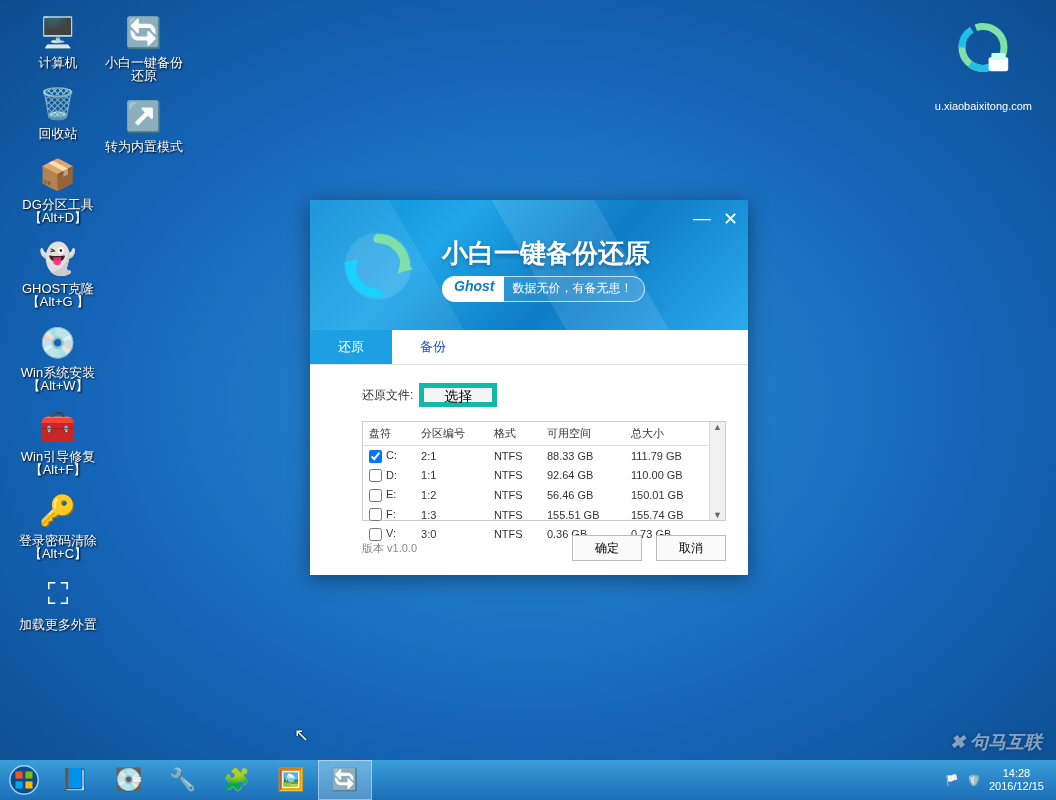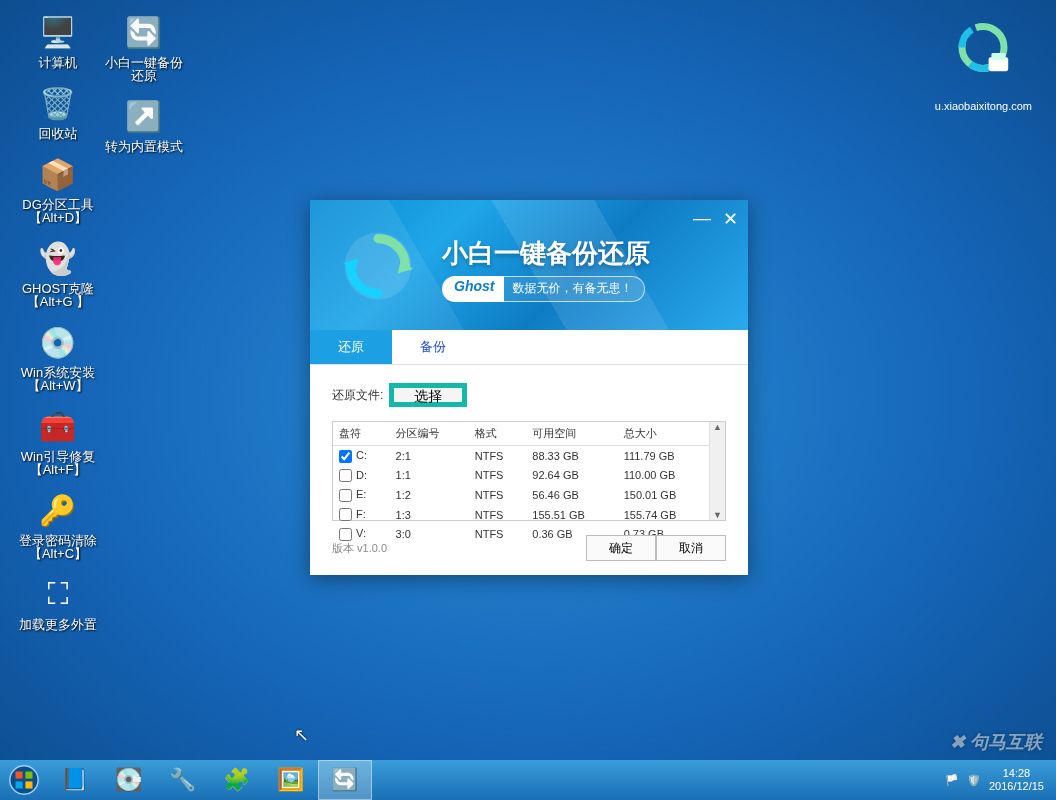--- a/index.html
+++ b/index.html
@@ -29,32 +29,32 @@
 .dlg-head .winctl { position: absolute; top: 8px; right: 10px; display: flex; gap: 12px; font-size: 18px; color: #fff; }
 .dlg-head .winctl span { cursor: pointer; }
 .dlg-head .head-logo { position: absolute; left: 30px; top: 28px; width: 76px; height: 76px; }
 .dlg-head .head-title { position: absolute; left: 132px; top: 36px; font-size: 26px; font-weight: bold; color: #fff; text-shadow: 0 2px 4px rgba(0,0,0,0.3); }
 .dlg-head .ghost-badge { position: absolute; left: 132px; top: 76px; display: flex; height: 26px; }
 .ghost-badge .g { background: #fff; color: #0b7fc9; font-style: italic; font-weight: bold; border-radius: 13px 0 0 13px; padding: 2px 10px 2px 12px; font-size: 14px; }
 .ghost-badge .t { background: rgba(255,255,255,0.1); border: 1px solid rgba(255,255,255,0.7); border-left: none; border-radius: 0 13px 13px 0; color: #fff; font-size: 12px; padding: 3px 12px 2px 8px; }
 .tabs { display: flex; border-bottom: 1px solid #e0e0e0; }
 .tab { padding: 8px 28px; font-size: 13px; color: #1d4ed8; cursor: pointer; }
 .tab.active { background: #1ca0e3; color: #fff; }
-.body { padding: 18px 22px 14px; color: #333; }
+.body { padding: 18px 22px 14px; color: #333; margin-left: 30px; }
 .filerow { display: flex; align-items: center; gap: 6px; margin-bottom: 14px; font-size: 12px; }
 .filerow select { flex: 1; height: 24px; border: 1px solid #bbb; font-size: 12px; padding: 0 4px; }
 .filerow .browse { width: 78px; height: 24px; border: 5px solid #14b8a6; background: #f5f5f5; font-size: 14px; cursor: pointer; }
 .tablewrap { border: 1px solid #ccc; height: 100px; display: flex; }
 .tablewrap table { flex: 1; border-collapse: collapse; font-size: 11px; color: #333; }
 .tablewrap th { text-align: left; padding: 4px 6px; font-weight: normal; border-bottom: 1px solid #ddd; background: #fff; }
 .tablewrap td { padding: 3px 6px; }
 .tablewrap input[type=checkbox] { margin-right: 4px; vertical-align: middle; }
 .scrollcol { width: 16px; background: #f0f0f0; border-left: 1px solid #ddd; display:flex; flex-direction:column; justify-content:space-between; align-items:center; font-size:9px; color:#666; }
 .footer { display: flex; align-items: center; margin-top: 14px; font-size: 11px; color: #888; }
-.footer .btns { margin-left: auto; display: flex; }
+.footer .btns { margin-left: auto; display: flex; gap: 14px; }
 .footer button { width: 70px; height: 26px; border: 1px solid #bbb; background: #fafafa; font-size: 12px; cursor: pointer; }
 
 .taskbar { position: absolute; bottom: 0; left: 0; right: 0; height: 40px; background: linear-gradient(#3a9dd9, #1a6fb5); display: flex; align-items: center; }
 .start { width: 48px; height: 40px; display: flex; align-items: center; justify-content: center; }
 .start svg { width: 34px; height: 34px; }
 .tbicons { display: flex; height: 100%; }
 .tbicon { width: 54px; height: 100%; display: flex; align-items: center; justify-content: center; font-size: 22px; color: #fff; cursor: pointer; }
 .tbicon.active { background: rgba(255,255,255,0.25); border: 1px solid rgba(255,255,255,0.4); }
 .tray { margin-left: auto; display: flex; align-items: center; padding-right: 12px; gap: 8px; font-size: 11px; }
 .tray .clock { text-align: center; line-height: 13px; }

